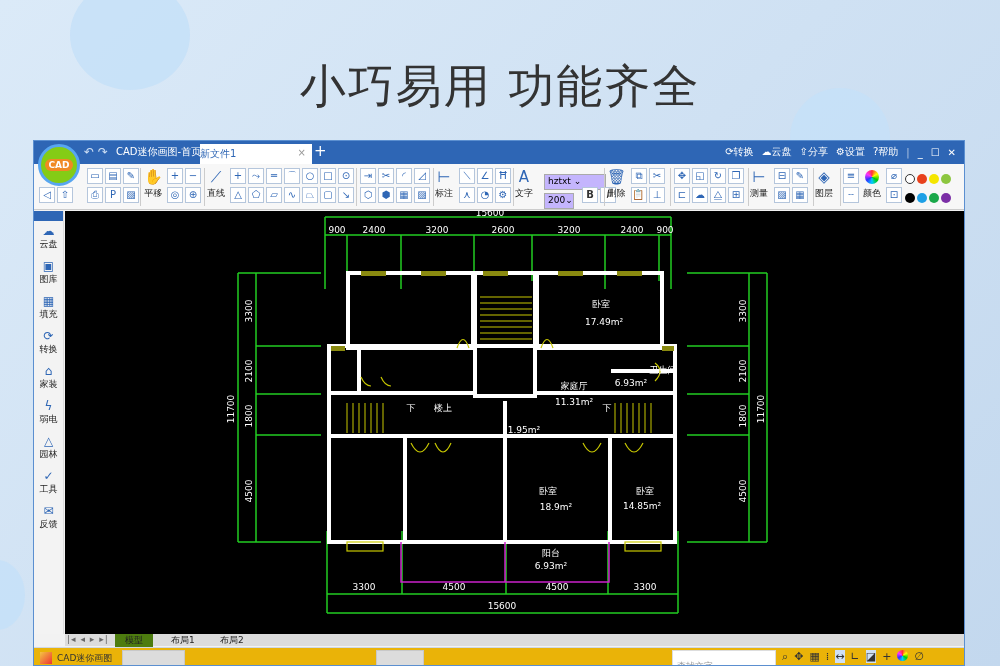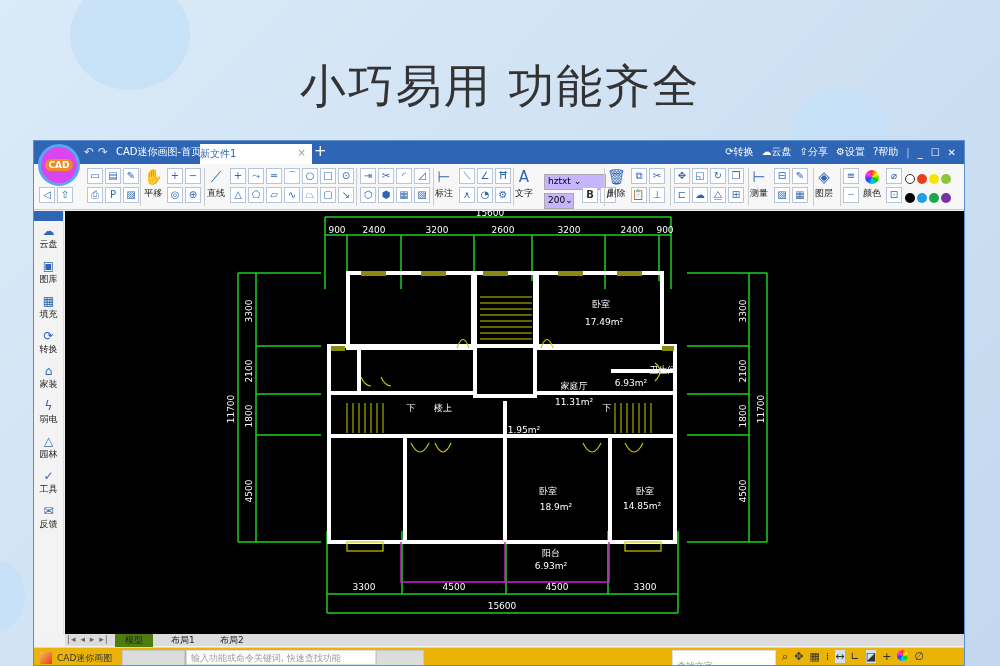--- a/index.html
+++ b/index.html
@@ -1,21 +1,21 @@
 <!DOCTYPE html>
 <html><head>
 <meta charset="utf-8">
 <style>
 *{box-sizing:border-box;margin:0;padding:0}
 body{width:1000px;height:666px;overflow:hidden;font-family:"DejaVu Sans",sans-serif;background:linear-gradient(135deg,#dbeaf8 0%,#cfe1f3 50%,#c3d8ee 100%);position:relative}
 .bubble{position:absolute;border-radius:50%;background:#c6e0f8;opacity:.85}
 .headline{position:absolute;left:0;top:56px;width:1000px;text-align:center;font-size:46px;color:#333;letter-spacing:2px;font-family:"DejaVu Sans",sans-serif}
 .win{position:absolute;left:33px;top:140px;width:932px;height:526px;background:#f2f2f2;border:1px solid #5b8fd0;overflow:hidden}
 .titlebar{position:absolute;left:0;top:0;width:100%;height:23px;background:#2e66b5;color:#fff;font-size:10px}
-.logo{position:absolute;left:4px;top:3px;width:42px;height:42px;border-radius:50%;background:#d946ef;border:3px solid #58a6f0;z-index:5;display:flex;align-items:center;justify-content:center}
+.logo{position:absolute;left:4px;top:3px;width:42px;height:42px;border-radius:50%;background:#84cc16;border:3px solid #58a6f0;z-index:5;display:flex;align-items:center;justify-content:center}
 .logo span{font-size:9px;font-weight:bold;color:#fff;background:#f08a24;border-radius:6px;padding:1px 3px}
 .tb-arrows{position:absolute;left:50px;top:4px;font-size:12px;color:#cfe0f5;letter-spacing:4px}
 .tab-home{position:absolute;left:82px;top:4px;color:#fff;font-size:10px}
 .tab-active{position:absolute;left:166px;top:3px;width:112px;height:20px;background:#fff;color:#2e66b5;font-size:10px;padding:3px 0}
 .tab-active .x{position:absolute;right:6px;top:3px;color:#999}
 .tab-plus{position:absolute;left:280px;top:1px;font-size:15px;color:#fff}
 .tb-right{position:absolute;right:8px;top:4px;display:flex;gap:8px;font-size:10px;color:#fff;align-items:center}
 .tb-right .sep{opacity:.6}
 .ribbon{position:absolute;left:0;top:23px;width:100%;height:46px;background:#f7f7f7;border-bottom:1px solid #ccc}
 .grp{position:absolute;top:3px;height:40px}
@@ -337,21 +337,20 @@
     <span class="nav">|◂ ◂ ▸ ▸|</span>
     <span class="lt" style="left:50px;background:#4d7c0f">模型</span>
     <span class="lt" style="left:96px">布局1</span>
     <span class="lt" style="left:145px">布局2</span>
   </div>
 
   <div class="statusbar">
     <span class="st-logo"></span>
     <span class="st-name">CAD迷你画图</span>
     <span class="st-btn" style="left:88px">功能命令表</span>
-    <span class="st-input">输入功能或命令关键词, 快速查找功能</span>
     <span class="st-btn" style="left:342px;width:48px;text-align:left">确定</span>
     <span class="st-search">查找文字</span>
     <div class="st-icons">
       <span>⌕</span>
       <span>✥</span>
       <span>▦</span>
       <span>⁞</span>
       <span style="background:#cfe0f5">↔</span>
       <span>∟</span>
       <span style="background:#cfe0f5">◪</span>

